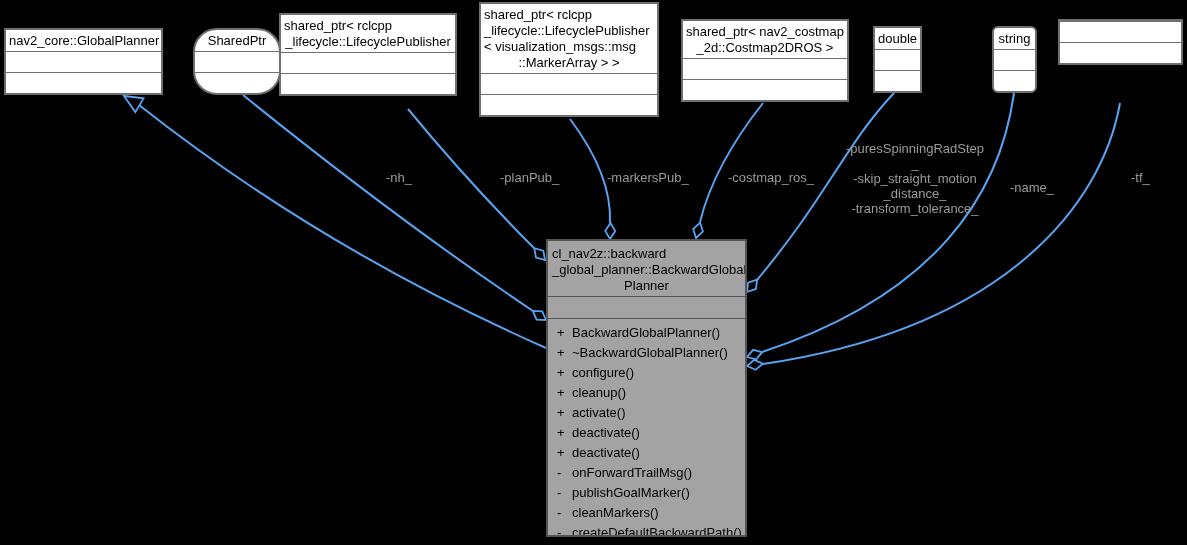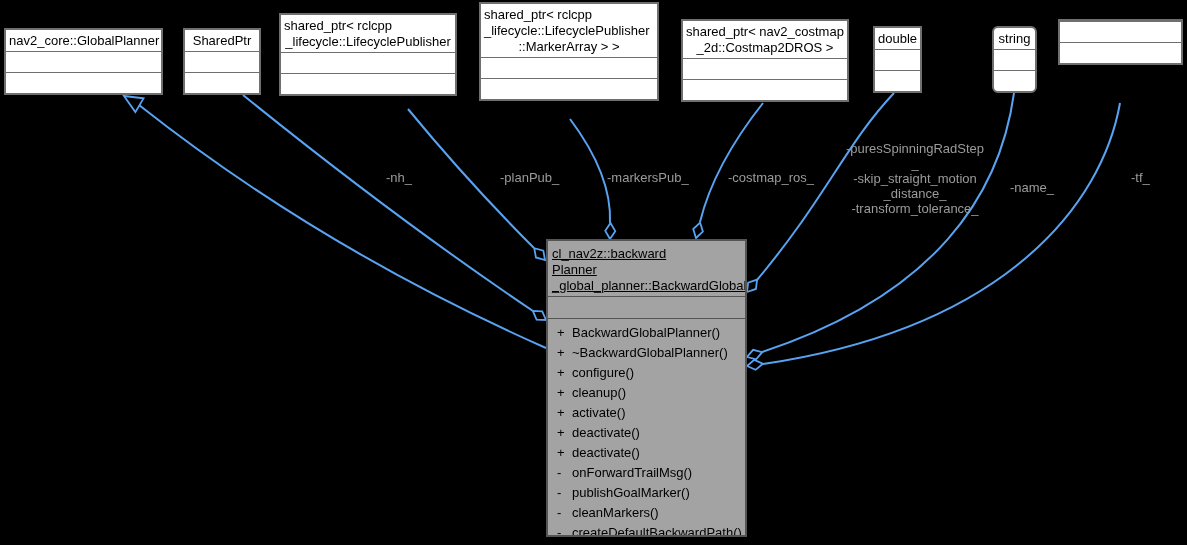--- a/index.html
+++ b/index.html
@@ -16,21 +16,21 @@
   .ntitle{padding:3px 3px 2px;font-size:13px;line-height:16px;}
   .ntitle div{text-align:left;white-space:nowrap;}
   .ntitle div:last-child{text-align:center;}
   .nsec{height:20px;border-top:1px solid #6f6f6f;}
   
   .main-class{
     position:absolute;background:#a3a3a3;border:2px solid #555555;
     box-sizing:border-box;color:#000;overflow:hidden;
   }
   .mc-title{padding:5px 4px 2px;font-size:13px;line-height:16px;}
-  .mc-title div{text-align:left;white-space:nowrap;text-decoration:underline;}
+  .mc-title div{text-align:left;white-space:nowrap;}
   .mc-title div:last-child{text-align:center;}
   .mc-attrs{height:21px;border-top:1px solid #555555;}
   .mc-methods{border-top:1px solid #555555;padding-top:3px;}
   .m{display:flex;align-items:center;height:20px;padding-left:9px;font-size:13px;}
   .m .sign{width:15px;flex:0 0 15px;}
   
   .elabel{
     position:absolute;color:#9b9b9b;font-size:13px;line-height:15px;
     white-space:pre-line;
   }
@@ -67,41 +67,42 @@
   </svg>
 
   <div class="node" style="left:4px;top:28px;width:159px;">
     <div class="ntitle">
       <div>nav2_core::GlobalPlanner</div>
     </div>
     <div class="nsec"></div>
     <div class="nsec"></div>
   </div>
 
-  <div class="node" style="left:183px;top:28px;width:78px;">
+  <div class="node" style="left:193px;top:28px;width:88px;border-radius:24px;">
     <div class="ntitle">
       <div>SharedPtr</div>
     </div>
     <div class="nsec"></div>
     <div class="nsec"></div>
   </div>
 
   <div class="node" style="left:279px;top:13px;width:178px;">
     <div class="ntitle">
       <div>shared_ptr&lt; rclcpp</div>
       <div>_lifecycle::LifecyclePublisher</div>
     </div>
     <div class="nsec"></div>
     <div class="nsec"></div>
   </div>
 
   <div class="node" style="left:479px;top:2px;width:180px;">
     <div class="ntitle">
       <div>shared_ptr&lt; rclcpp</div>
       <div>_lifecycle::LifecyclePublisher</div>
+      <div>&lt; visualization_msgs::msg</div>
       <div>::MarkerArray &gt; &gt;</div>
     </div>
     <div class="nsec"></div>
     <div class="nsec"></div>
   </div>
 
   <div class="node" style="left:681px;top:19px;width:168px;">
     <div class="ntitle">
       <div>shared_ptr&lt; nav2_costmap</div>
       <div>_2d::Costmap2DROS &gt;</div>
@@ -127,22 +128,22 @@
   </div>
 
   <div class="node" style="left:1058px;top:19px;width:125px;">
     <div class="nsec"></div>
     <div class="nsec"></div>
   </div>
 
   <div class="main-class" style="left:546px;top:239px;width:201px;height:298px;">
     <div class="mc-title">
       <div>cl_nav2z::backward</div>
+      <div>_global_planner::BackwardGlobal</div>
       <div>Planner</div>
-      <div>_global_planner::BackwardGlobal</div>
     </div>
     <div class="mc-attrs"></div>
     <div class="mc-methods">
       <div class="m">
           <span class="sign">+</span>
           <span>BackwardGlobalPlanner()</span>
         </div>
       <div class="m">
           <span class="sign">+</span>
           <span>~BackwardGlobalPlanner()</span>

